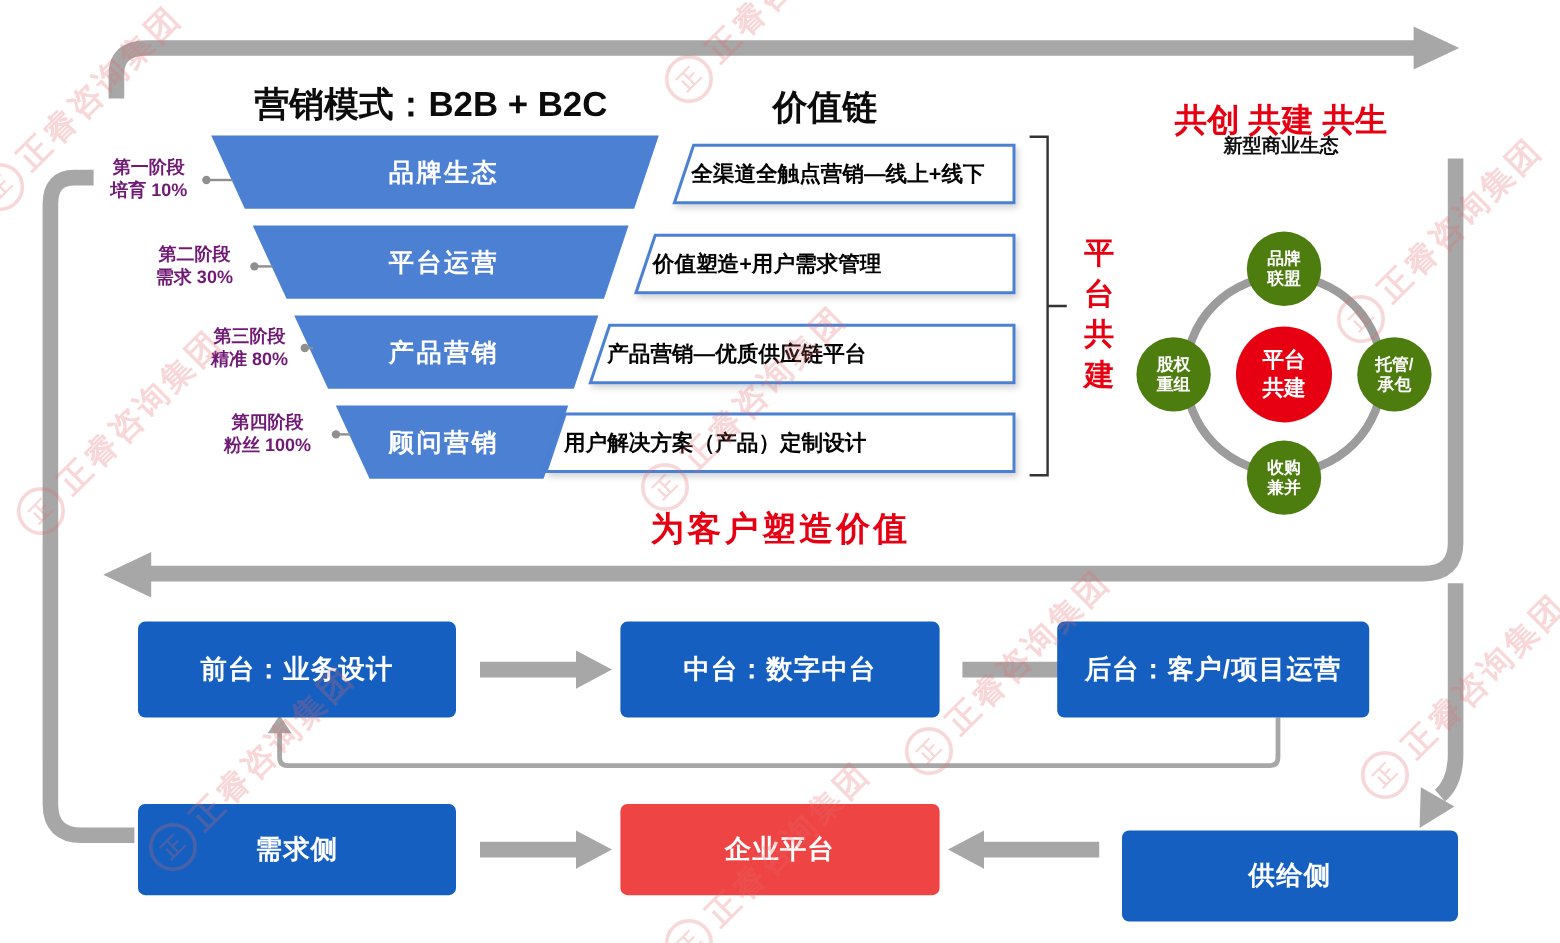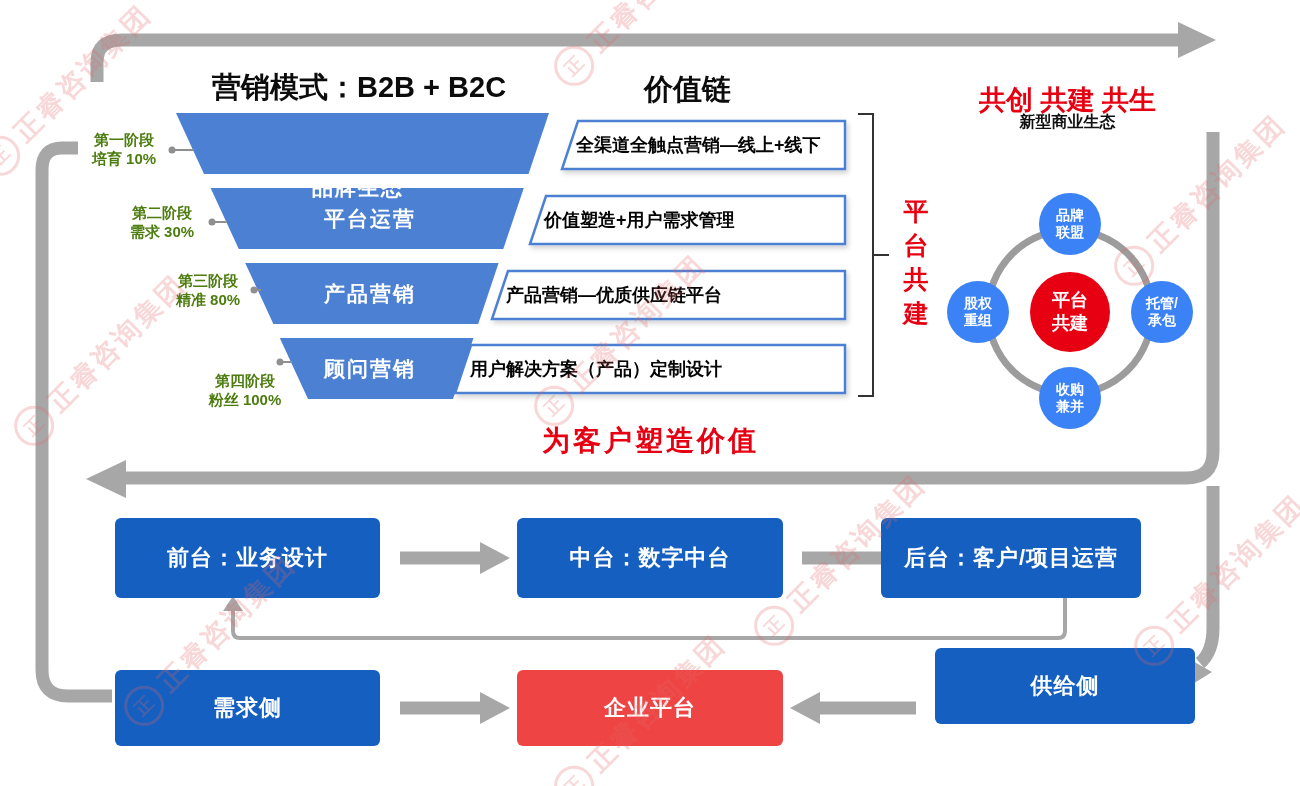--- a/index.html
+++ b/index.html
@@ -14,28 +14,28 @@
   .thin{stroke:#a7a7a7;stroke-width:4;fill:none;}
   .ah{fill:#a7a7a7;}
   .leader{stroke:#8f8f8f;stroke-width:2;}
   .ldot{fill:#8f8f8f;}
   .funnel{fill:#4b80d3;}
   .vbox{fill:#ffffff;stroke:#4b80d3;stroke-width:2.5;}
   .bracket{stroke:#333333;stroke-width:2;fill:none;}
   .ring{stroke:#9c9c9c;stroke-width:7;fill:none;}
   
   .big-title{font-size:29px;font-weight:bold;color:#0c0c0c;white-space:nowrap;}
-  .phase{font-size:15px;font-weight:bold;color:#4d7c0f;line-height:19px;text-align:center;white-space:nowrap;}
+  .phase{font-size:15px;font-weight:bold;color:#701a75;line-height:19px;text-align:center;white-space:nowrap;}
   .band-label{width:200px;height:61px;display:flex;align-items:center;justify-content:center;
     color:#fff;font-size:21px;font-weight:bold;letter-spacing:2px;white-space:nowrap;}
   .vitem{height:48px;display:flex;align-items:center;font-size:18px;font-weight:bold;color:#050505;white-space:nowrap;}
   .vert-red{width:28px;font-size:25px;font-weight:bold;color:#e60012;line-height:34px;word-break:break-all;text-align:center;}
   .red-slogan{color:#e60012;font-weight:bold;white-space:nowrap;}
   .eco-sub{color:#111;font-weight:bold;white-space:nowrap;}
-  .node{border-radius:50%;background:#3b82f6;color:#fff;display:flex;flex-direction:column;
+  .node{border-radius:50%;background:#4d7c0f;color:#fff;display:flex;flex-direction:column;
     align-items:center;justify-content:center;font-size:14px;font-weight:bold;line-height:17px;text-align:center;}
   .center-node{border-radius:50%;background:#e60012;color:#fff;display:flex;flex-direction:column;
     align-items:center;justify-content:center;font-size:18px;font-weight:bold;line-height:23px;}
   .bluebox{background:#145fc0;border-radius:6px;color:#fff;display:flex;align-items:center;justify-content:center;
     font-size:22px;font-weight:bold;letter-spacing:1px;white-space:nowrap;}
   .redbox{background:#ef4444;}
   .wm-layer{position:absolute;left:0;top:0;width:1300px;height:786px;pointer-events:none;z-index:5;}
   .wm{position:absolute;display:flex;align-items:center;gap:7px;color:#e36868;opacity:.26;
     transform:rotate(-45deg);transform-origin:left center;font-weight:bold;}
   .wm-ring{width:34px;height:34px;border:3px solid currentColor;border-radius:50%;display:flex;
@@ -109,26 +109,26 @@
     <div>培育 10%</div>
   </div>
   <div class="abs phase" style="left:116px;top:203px;width:92px;">
     <div>第二阶段</div>
     <div>需求 30%</div>
   </div>
   <div class="abs phase" style="left:166px;top:271px;width:84px;">
     <div>第三阶段</div>
     <div>精准 80%</div>
   </div>
-  <div class="abs phase" style="left:202px;top:343px;width:86px;margin-top:28px;">
+  <div class="abs phase" style="left:180px;top:343px;width:86px;">
     <div>第四阶段</div>
     <div>粉丝 100%</div>
   </div>
 
-  <div class="abs band-label" style="left:258px;top:113px;margin-top:44px;">品牌生态</div>
+  <div class="abs band-label" style="left:270px;top:113px;">品牌生态</div>
   <div class="abs band-label" style="left:270px;top:188px;">平台运营</div>
   <div class="abs band-label" style="left:270px;top:263px;">产品营销</div>
   <div class="abs band-label" style="left:270px;top:338px;">顾问营销</div>
 
   <div class="abs vitem" style="left:576px;top:121px;width:264px;">全渠道全触点营销—线上+线下</div>
   <div class="abs vitem" style="left:544px;top:196px;width:296px;">价值塑造+用户需求管理</div>
   <div class="abs vitem" style="left:506px;top:271px;width:334px;">产品营销—优质供应链平台</div>
   <div class="abs vitem" style="left:470px;top:345px;width:370px;">用户解决方案（产品）定制设计</div>
 
   <div class="abs vert-red" style="left:902px;top:194px;">平台共建</div>
@@ -168,21 +168,21 @@
   <div class="abs bluebox" style="left:881px;top:518px;width:260px;height:80px;">
     <span>后台：客户/项目运营</span>
   </div>
 
   <div class="abs bluebox" style="left:115px;top:670px;width:265px;height:76px;">
     <span>需求侧</span>
   </div>
   <div class="abs bluebox redbox" style="left:517px;top:670px;width:266px;height:76px;">
     <span>企业平台</span>
   </div>
-  <div class="abs bluebox" style="left:935px;top:648px;width:260px;height:76px;">
+  <div class="abs bluebox" style="left:935px;top:692px;width:280px;height:76px;">
     <span>供给侧</span>
   </div>
 
   <div class="wm-layer">
     <div class="wm" style="left:-14px;top:150px;">
       <span class="wm-ring">正</span>
       <span class="wm-text">正睿咨询集团</span>
     </div>
     <div class="wm" style="left:20px;top:420px;">
       <span class="wm-ring">正</span>

